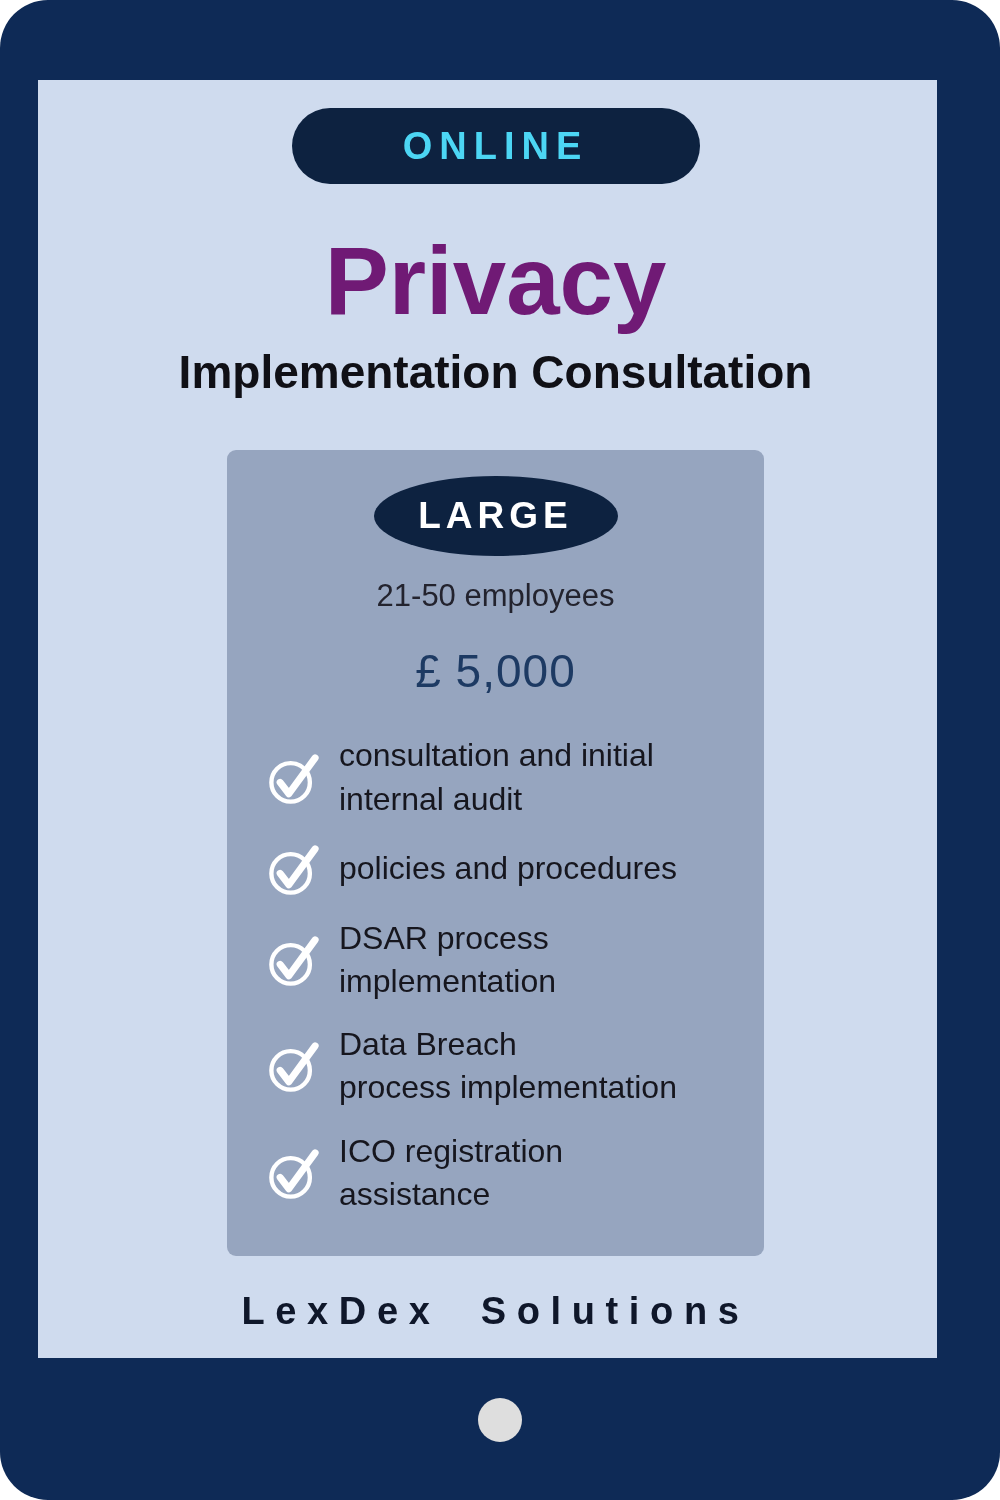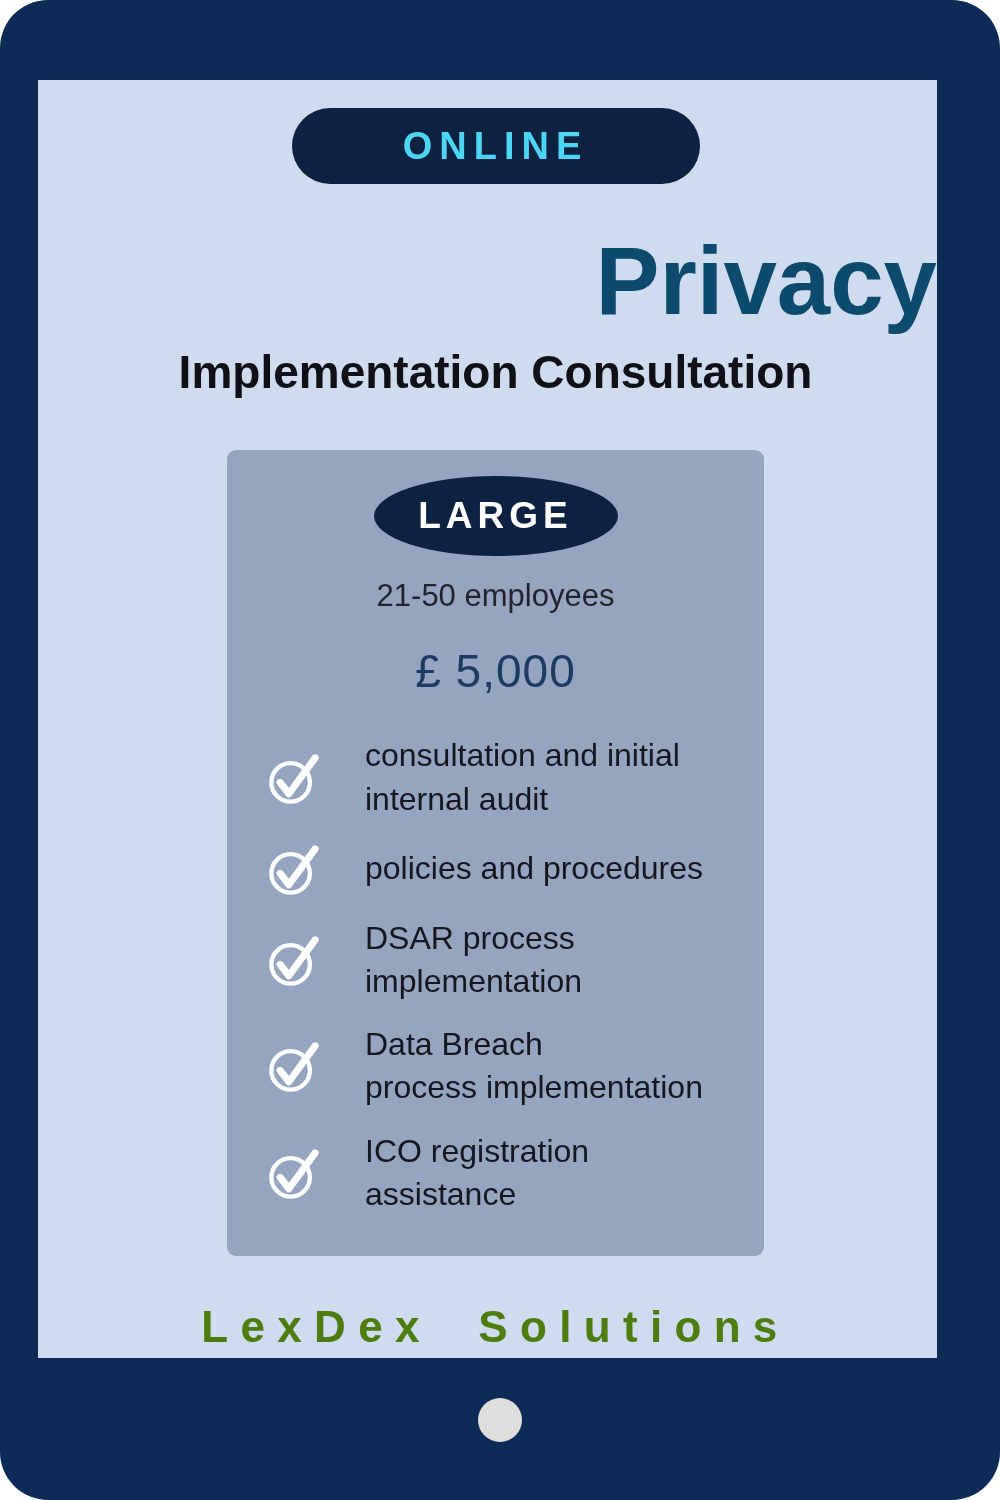--- a/index.html
+++ b/index.html
@@ -48,22 +48,21 @@
     color: #4cd6f4;
     font-size: 38px;
     font-weight: 800;
     letter-spacing: 7px;
   }
   .title {
     margin: 44px 0 0;
     font-size: 96px;
     font-weight: 800;
     line-height: 1.1;
-    color: #0c4a6e;
-    text-align: right;
+    color: #701a75;
   }
   .subtitle {
     margin: 12px 0 0;
     font-size: 46px;
     font-weight: 700;
     line-height: 1.15;
     color: #101016;
   }
   
   .card {
@@ -106,44 +105,44 @@
   .features {
     margin-top: 36px;
     display: flex;
     flex-direction: column;
     gap: 20px;
     text-align: left;
   }
   .feature {
     display: flex;
     align-items: center;
-    gap: 42px;
+    gap: 16px;
     padding-left: 6px;
   }
   .check {
     flex: 0 0 auto;
     width: 56px;
     height: 56px;
   }
   .check svg { display: block; }
   .ftext {
     font-size: 32px;
     line-height: 1.35;
     color: #16161e;
     white-space: pre-line;
   }
   
   .brand {
-    margin-top: 46px;
-    font-size: 44px;
+    margin-top: 34px;
+    font-size: 38px;
     font-weight: 700;
     letter-spacing: 0.28em;
     word-spacing: 0.5em;
     white-space: nowrap;
-    color: #4d7c0f;
+    color: #0f172a;
   }
   
   .home-btn {
     position: absolute;
     left: 50%;
     top: 1398px;
     transform: translateX(-50%);
     width: 44px;
     height: 44px;
     border-radius: 50%;

